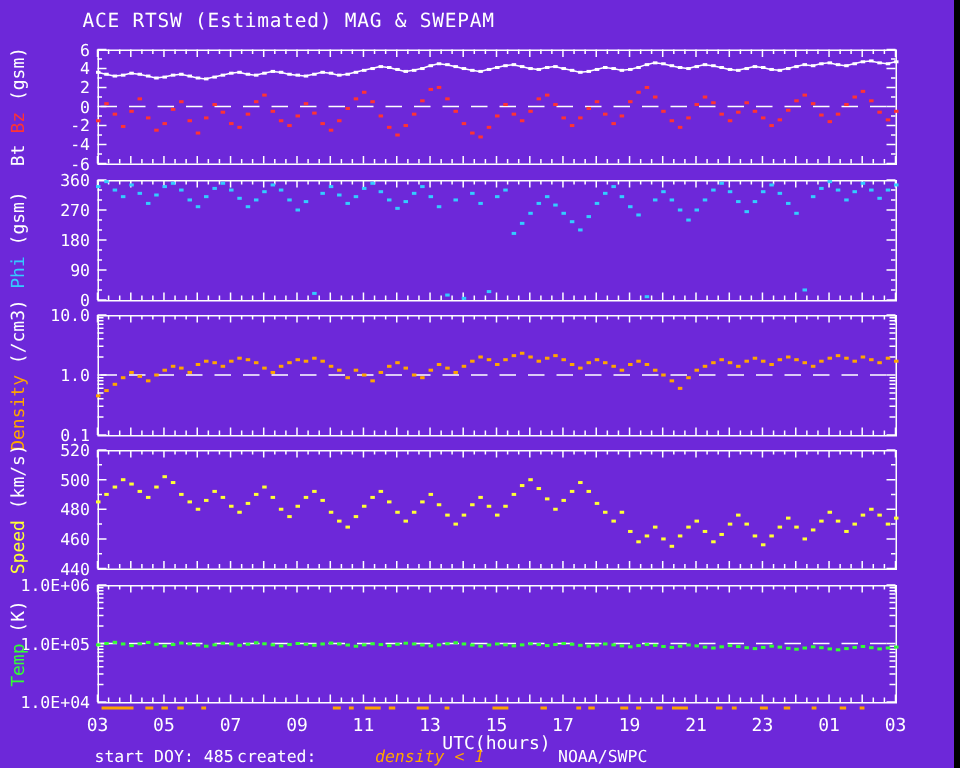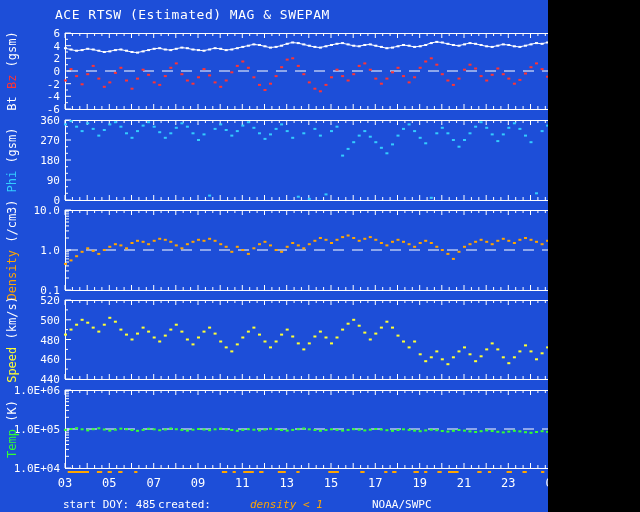--- a/index.html
+++ b/index.html
@@ -1,17 +1,17 @@
 <!DOCTYPE html>
 <html><head>
 <meta charset="utf-8">
 <style>
   html,body{margin:0;padding:0;background:#000;}
-  #stage{position:relative;width:548px;height:512px;background:#1d4ed8;overflow:hidden;
-         font-family:"DejaVu Sans Mono",monospace;color:#fff;}
+  #stage{position:relative;width:624px;height:512px;background:#6d28d9;overflow:hidden;
+         font-family:"DejaVu Sans Mono",monospace;color:#fff;padding-left:12px;}
   .hdr-title{position:absolute;left:55px;top:7px;font-size:13px;letter-spacing:0.5px;white-space:nowrap;}
   .hdr-begin{position:absolute;right:2px;top:7px;font-size:13px;letter-spacing:0.5px;white-space:nowrap;}
   #chart-svg{position:absolute;left:0;top:0;}
   .xlabel{position:absolute;left:231px;top:488px;width:200px;text-align:center;font-size:12px;}
   .ft{position:absolute;top:498px;font-size:11px;white-space:nowrap;}
   .ft-start{left:63px;}
   .ft-caution{left:158px;}
   .ft-density{left:250px;color:#ffa500;font-style:italic;}
   .ft-agency{left:372px;text-align:right;}
   .ft-created{left:432px;}
@@ -681,18 +681,19 @@
       <rect x="448.0" y="471" width="10.6" height="2" fill="#ffa500"></rect>
       <rect x="477.3" y="471" width="4.3" height="2" fill="#ffa500"></rect>
       <rect x="487.9" y="471" width="3.2" height="2" fill="#ffa500"></rect>
       <rect x="506.6" y="471" width="5.3" height="2" fill="#ffa500"></rect>
       <rect x="522.5" y="471" width="4.3" height="2" fill="#ffa500"></rect>
       <rect x="541.1" y="471" width="3.2" height="2" fill="#ffa500"></rect>
       <rect x="559.8" y="471" width="4.3" height="2" fill="#ffa500"></rect>
       <rect x="573.1" y="471" width="3.2" height="2" fill="#ffa500"></rect>
     </svg>
 
+  <div class="xlabel">UTC(hours)</div>
 
   <div class="ft ft-start">start DOY: 485</div>
   <div class="ft ft-caution">created:</div>
   <div class="ft ft-density">density &lt; 1</div>
   <div class="ft ft-agency">NOAA/SWPC</div>
 </div>
 
 </body></html>

